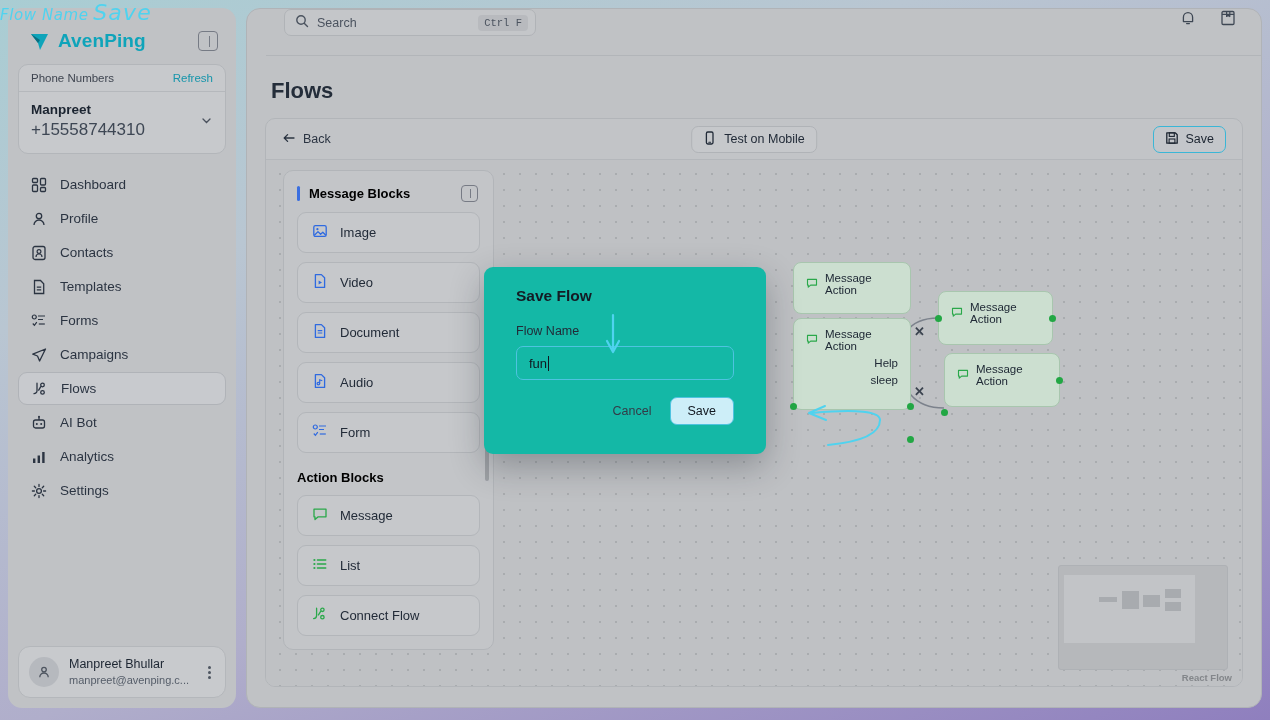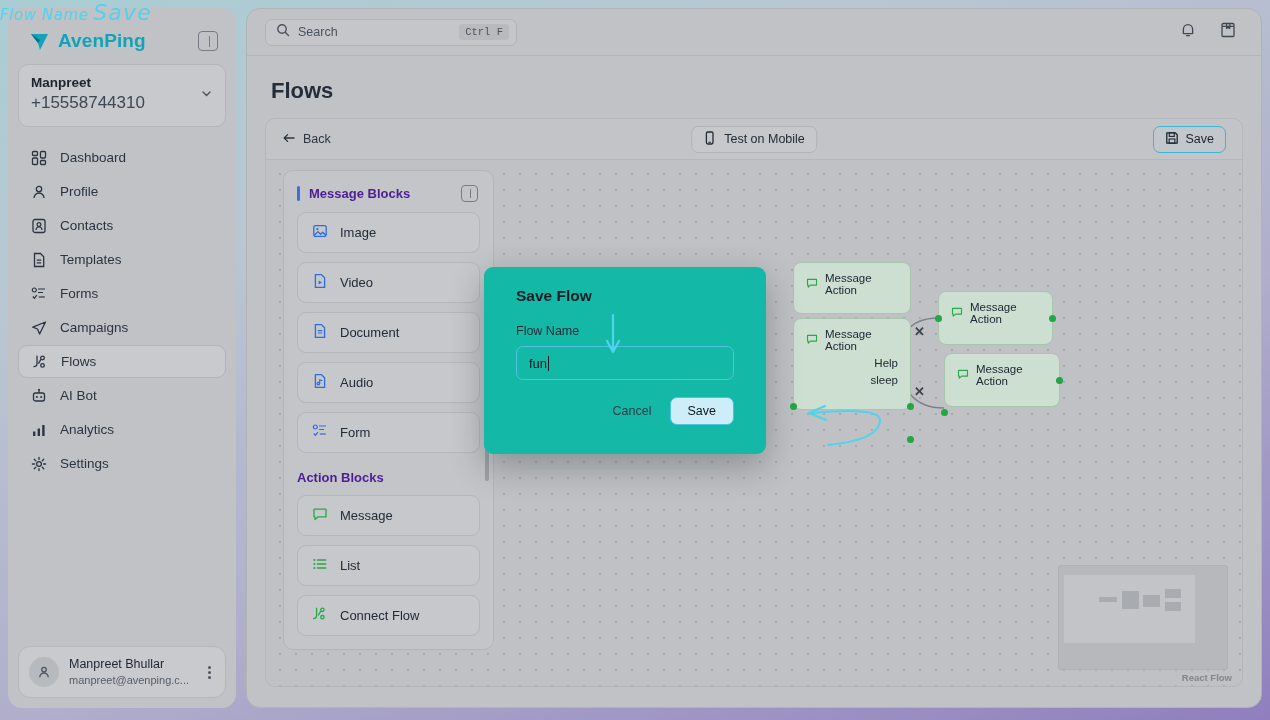--- a/index.html
+++ b/index.html
@@ -98,23 +98,24 @@
     flex: 1;
     background: #c0c2c5;
     border-radius: 14px;
     border: 1px solid #b0b3b7;
     display: flex; flex-direction: column;
     overflow: hidden;
     position: relative;
   }
   .topbar {
     height: 47px; flex: none;
-    display: flex; align-items: center;
+    display: flex; align-items: flex-start;
     padding: 0 18px;
     border-bottom: 1px solid #b2b5b9;
+    margin-left: 19px;
   }
   .search {
     width: 252px; height: 27px;
     background: #c4c6c9;
     border: 1px solid #b0b3b7;
     border-radius: 7px;
     display: flex; align-items: center;
     padding: 0 7px 0 10px;
     gap: 8px;
   }
@@ -173,21 +174,21 @@
     position: absolute; left: 17px; top: 10px;
     width: 211px; height: 480px;
     background: #c3c5c8;
     border: 1px solid #b2b5b9;
     border-radius: 10px;
     padding: 12px 13px 0 13px;
     overflow: hidden;
   }
   .pal-head { display:flex; align-items:center; padding: 2px 2px 10px 0; }
   .pal-head .bar { width: 3px; height: 15px; border-radius: 2px; margin-right: 9px; }
-  .pal-title { font-size: 13px; font-weight: bold; color: #4c1d95; }
+  .pal-title { font-size: 13px; font-weight: bold; color: #000000; }
   .pal-toggle {
     margin-left:auto; width:17px; height:17px;
     border:1.4px solid #6a6f7a; border-radius:4px;
     display:flex; align-items:center; justify-content:center; opacity:.85;
   }
   .pal-toggle i { display:block; width:3px; height:9px; border-right:1.4px solid #6a6f7a; }
   .pal-item {
     height: 41px; margin-bottom: 9px;
     background: #c6c8cb;
     border: 1px solid #b3b6ba;
@@ -286,20 +287,24 @@
           <path d="M10 13 L3 4 L12 10 Z" fill="#0b6e80"></path>
         </svg>
       </span>
       <span class="brand-name">AvenPing</span>
       <span class="collapse-btn">
           <i></i>
         </span>
     </div>
 
     <div class="phone-card">
+      <div class="phone-card-head">
+        <span class="lbl">Phone Numbers</span>
+        <span class="refresh">Refresh</span>
+      </div>
       <div class="phone-card-body">
         <div>
           <div class="phone-name">Manpreet</div>
           <div class="phone-num">+15558744310</div>
         </div>
         <span class="chev">
           <svg width="13" height="13" viewBox="0 0 13 13">
               <path d="M3 5 L6.5 8.5 L10 5" fill="none" stroke="#4a515d" stroke-width="1.3" stroke-linecap="round"></path>
             </svg>
         </span>

